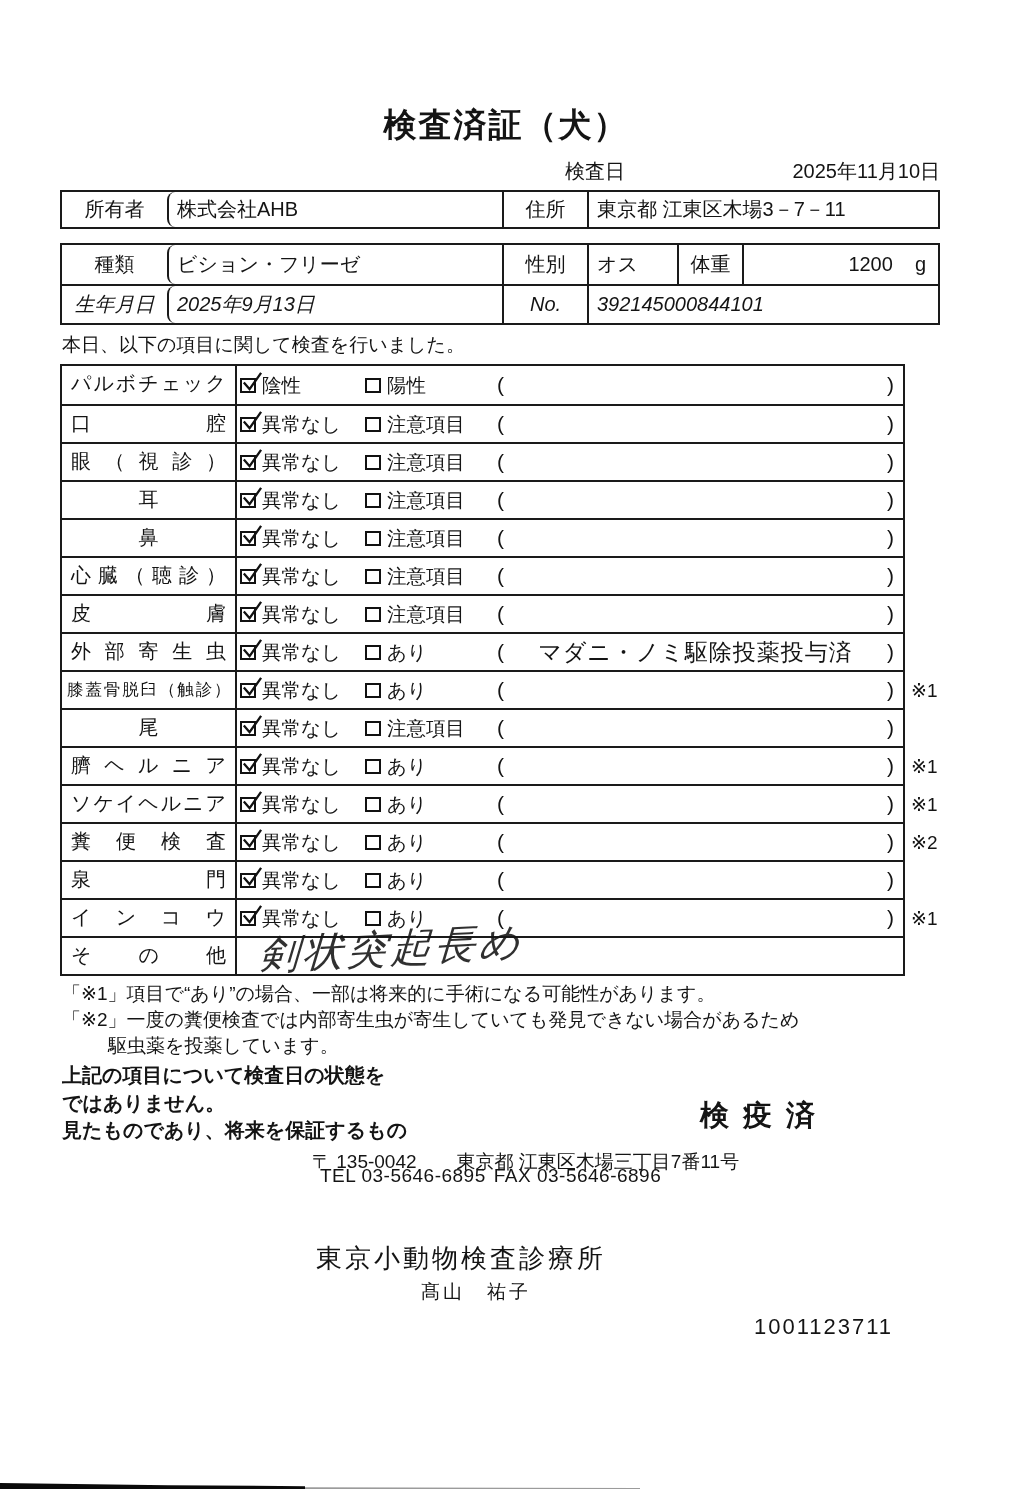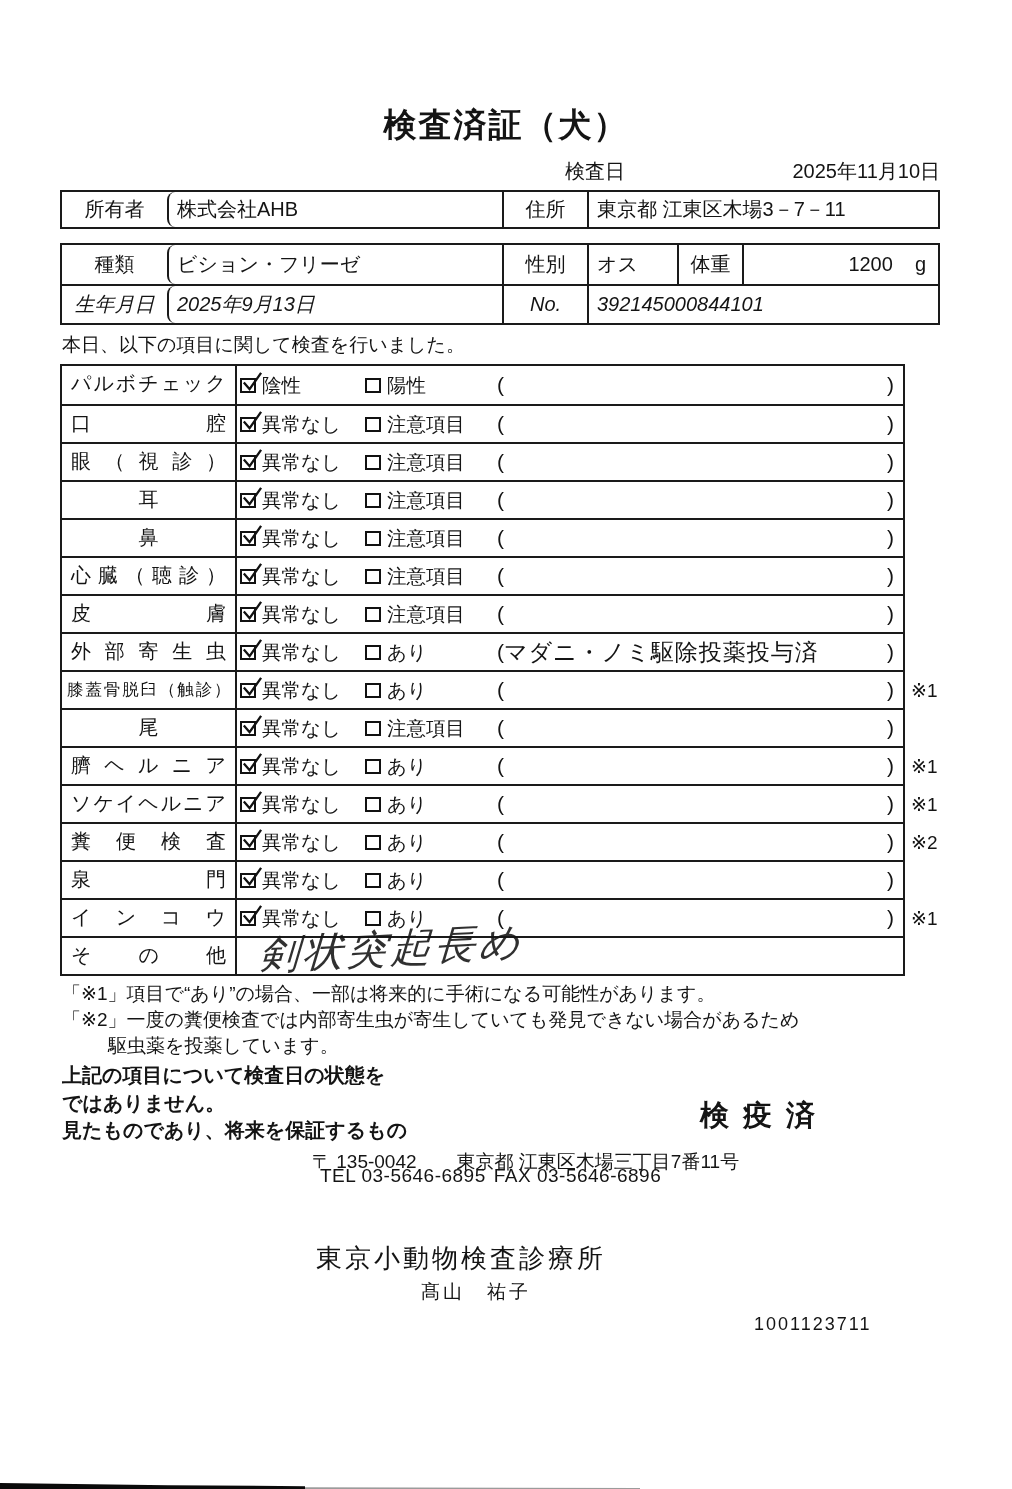--- a/index.html
+++ b/index.html
@@ -51,21 +51,21 @@
   .optzone { display:flex; align-items:center; }
   .z1 { width:128px; padding-left:3px; }
   .z2 { width:132px; }
   .cb { position:relative; flex:none; width:16px; height:15px;
         border:2px solid #111; margin-right:6px; background:#fff; }
   .tick { position:absolute; left:-2px; top:-9px; width:23px; height:23px; }
   .tick path { stroke:#111; stroke-width:2.4; fill:none; }
   .optlabel { font-size:19.5px; }
   .parenzone { flex:1; display:flex; align-items:center;
                justify-content:space-between; padding-right:9px; font-size:21px; }
-  .pnote { flex:1; font-size:23px; letter-spacing:1px; }
+  .pnote { flex:1; text-align:center; font-size:23px; letter-spacing:1px; }
   .mark { position:absolute; left:calc(100% + 8px); top:50%;
           transform:translateY(-50%); font-size:19px; white-space:nowrap; }
   .handwriting { position:absolute; left:22px; top:-10px; line-height:1;
                  font-size:40px; font-style:italic; font-weight:500;
                  letter-spacing:4px; opacity:.88;
                  transform:rotate(-3deg) skewX(-6deg); }
 
   .footnotes { top:981px; left:62px; font-size:19px; line-height:26px; }
   .footnotes .indent { margin-left:46px; }
 
@@ -74,21 +74,21 @@
 
   .stamp { top:1096px; left:700px; font-size:29px; font-weight:600;
            letter-spacing:14px; white-space:nowrap; }
 
   .addr { top:1149px; left:312px; font-size:19px; display:flex; gap:40px; }
   .telfax { top:1165px; left:320px; font-size:19px; display:flex; gap:8px;
             letter-spacing:.5px; }
   .clinic { top:1241px; left:316px; font-size:26px; letter-spacing:3px;
             font-weight:500; }
   .vet { top:1279px; left:421px; font-size:19px; letter-spacing:3px; }
-  .serial { top:1314px; left:754px; font-size:18px; letter-spacing:2px;text-align:center; }
+  .serial { top:1314px; left:754px; font-size:22px; letter-spacing:2px;text-align:center; }
 
   .artifact1 { left:0; bottom:0; width:305px; height:7px; background:#0a0a0a;
                clip-path:polygon(0 15%,55% 45%,100% 60%,100% 100%,0 100%); }
   .artifact2 { left:305px; bottom:0; width:335px; height:3px; background:#9b9b9b;
                clip-path:polygon(0 40%,100% 70%,100% 100%,0 100%); }
 </style>
 </head>
 <body>
 
 <div class="page">

